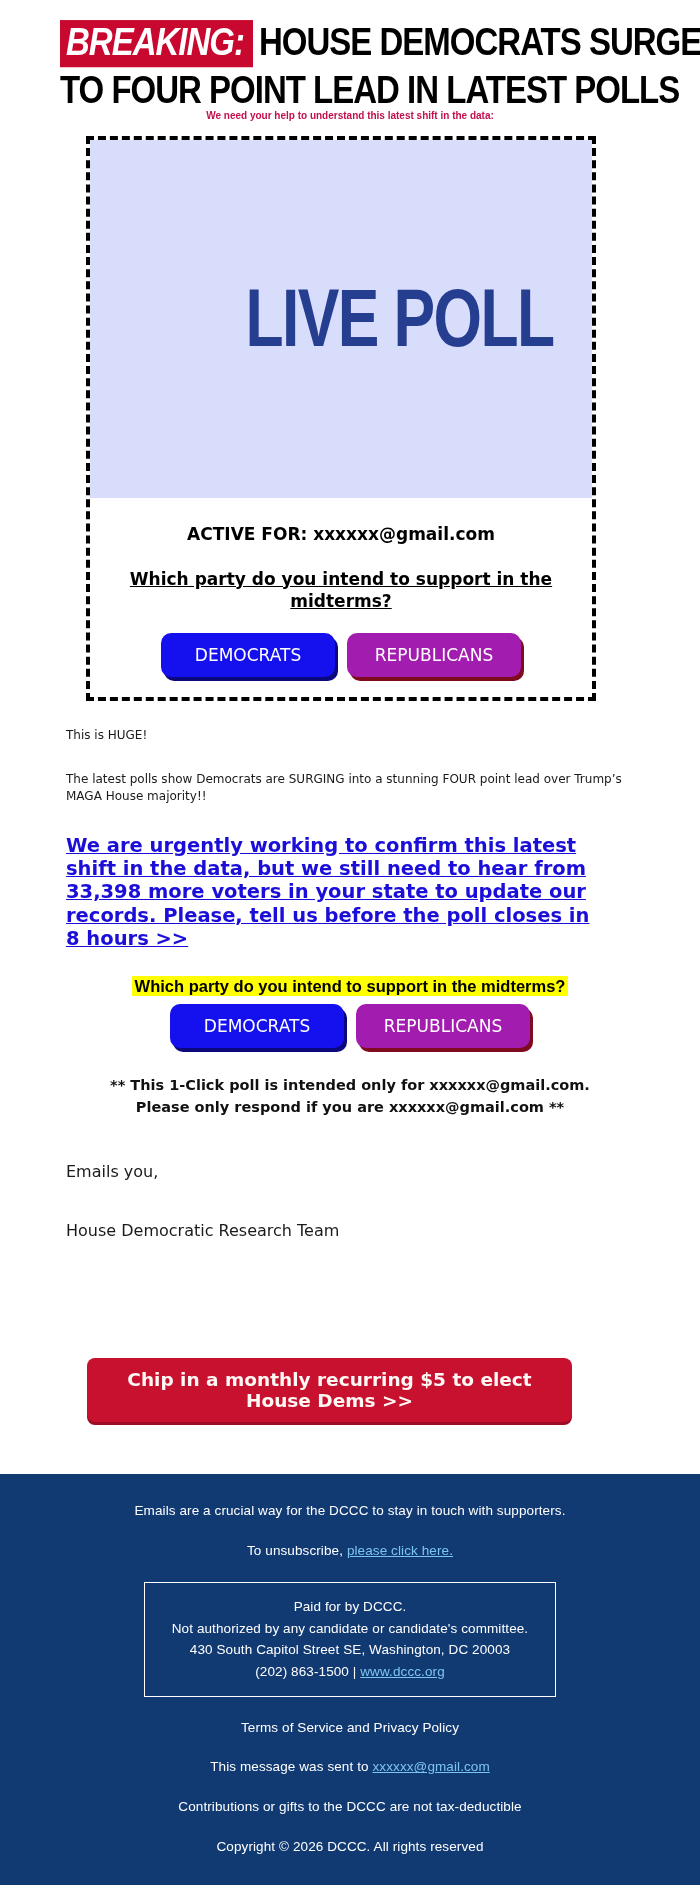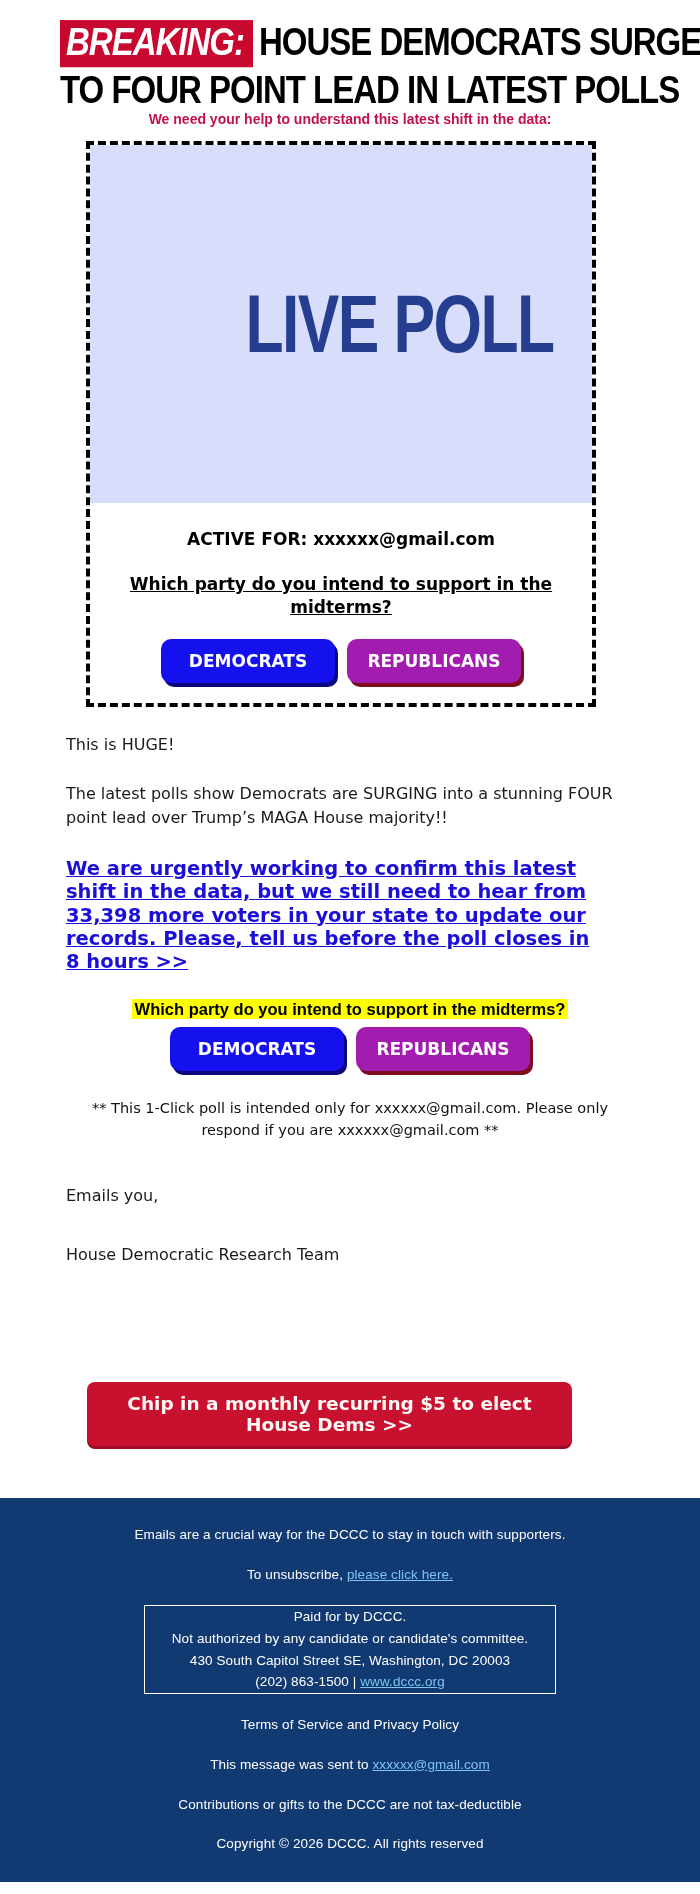--- a/index.html
+++ b/index.html
@@ -3,54 +3,54 @@
 <meta charset="utf-8">
 <style>
   html,body{margin:0;padding:0;background:#ffffff;}
   body{width:700px;font-family:"DejaVu Sans",sans-serif;color:#1a1a1a;}
   .content{width:580px;margin:0 auto;}
 
   
   .headline-block{padding-top:17px;text-align:center;transform:scaleY(1.18);transform-origin:top center;margin-bottom:14px;}
   .headline-line{font-family:"Liberation Sans",sans-serif;font-weight:700;font-size:33px;letter-spacing:-1px;line-height:38px;color:#000;white-space:nowrap;}
   .breaking-badge{display:inline-block;background:#c9082f;color:#ffffff;font-style:italic;font-weight:700;padding:0 9px 2px 6px;margin-right:6px;}
-  .subtitle{margin:10px auto 0;max-width:516px;text-align:center;font-family:"Liberation Sans",sans-serif;font-weight:700;font-size:14px;line-height:1.45;color:#c2104c;}
+  .subtitle{margin:10px auto 0;max-width:516px;text-align:center;font-family:"Liberation Sans",sans-serif;font-weight:700;font-size:10px;line-height:1.45;color:#c2104c;}
 
   
   .poll-card{margin:12px 0 0 26px;width:502px;border:4px dashed #000;background:#ffffff;text-align:center;}
   .poll-banner{height:358px;background:#d8ddfb;display:flex;align-items:center;justify-content:flex-end;cursor:pointer;}
   .live-poll-text{font-family:"Liberation Sans",sans-serif;font-weight:700;font-size:78px;letter-spacing:-2px;color:#263e8f;transform:scale(0.80,1.05);white-space:nowrap;}
   .active-for{margin-top:26px;font-weight:700;font-size:17px;color:#000;}
   .poll-question{margin:24px auto 0;max-width:440px;font-weight:700;font-size:17px;line-height:1.35;color:#000;text-decoration:underline;}
   .btn-row{display:flex;justify-content:center;gap:12px;margin-top:20px;padding-bottom:20px;}
   .btn-row.outside{padding-bottom:0;margin-top:8px;}
-  .poll-btn{width:174px;height:44px;border:none;border-radius:10px;display:flex;align-items:center;justify-content:center;font-family:"DejaVu Sans",sans-serif;font-weight:700;font-size:17px;color:#ffffff;cursor:pointer;}
+  .poll-btn{width:174px;height:44px;border:none;border-radius:10px;display:flex;align-items:center;justify-content:center;font-family:"DejaVu Sans",sans-serif;font-weight:400;font-size:17px;color:#ffffff;cursor:pointer;}
   .btn-dem{background:#1410ee;box-shadow:3px 4px 0 #0b087e;}
   .btn-rep{background:#a21caf;box-shadow:3px 4px 0 #7e0b1e;}
 
   
-  .para{margin:26px 0 0 6px;font-size:16px;line-height:1.45;color:#1a1a1a;max-width:560px;}
+  .para{margin:26px 0 0 6px;font-size:12px;line-height:1.45;color:#1a1a1a;max-width:560px;}
   .link-para{display:block;margin:28px 0 0 6px;max-width:540px;font-weight:700;font-size:19.5px;line-height:1.2;color:#1a0ed8;text-decoration:underline;cursor:pointer;}
   .hl-question{margin-top:26px;text-align:center;font-family:"Liberation Sans",sans-serif;font-weight:700;font-size:16.5px;color:#000;}
   .hl-question span{background:#ffff00;padding:1px 3px;}
-  .disclaimer{margin:26px auto 0;max-width:532px;text-align:center;font-size:14.5px;line-height:1.55;color:#111;}
+  .disclaimer{margin:26px auto 0;max-width:532px;text-align:center;font-size:14.5px;line-height:1.55;color:#111;font-weight:bold;}
   .signoff{margin:44px 0 0 6px;font-size:16px;}
   .signature{margin:40px 0 0 6px;font-size:16px;}
 
   
   .donate-btn{margin:118px 0 0 27px;width:485px;height:64px;background:#c8102f;border:none;border-radius:8px;display:flex;align-items:center;justify-content:center;box-shadow:0 3px 0 #9c0c24;cursor:pointer;}
   .donate-btn span{font-family:"DejaVu Sans",sans-serif;font-weight:700;font-size:18.5px;color:#fff8f5;}
   .pre-footer-gap{height:52px;}
 
   
   .footer{background:#123a72;color:#ffffff;text-align:center;padding-top:28px;font-family:"Liberation Sans",sans-serif;font-size:13.5px;letter-spacing:0.1px;}
   .footer .f-line{margin:0 auto 21px;max-width:560px;line-height:1.4;}
   .f-bold{font-weight:700;}
   .f-link{color:#7cc5ef;text-decoration:underline;cursor:pointer;}
-  .paid-box{width:390px;margin:0 auto 22px;border:1px solid #ffffff;padding:0 10px;line-height:1.6;}
+  .paid-box{width:390px;margin:0 auto 22px;border:1px solid #ffffff;padding:13px 10px;line-height:1.6;}
   .footer .last{padding-bottom:28px;margin-bottom:0;}
 </style>
 </head>
 <body>
 
 <div class="content">
 
   <div class="headline-block">
     <div class="headline-line"><span class="breaking-badge">BREAKING:</span><span>HOUSE DEMOCRATS SURGE</span></div>
     <div class="headline-line">TO FOUR POINT LEAD IN LATEST POLLS</div>

